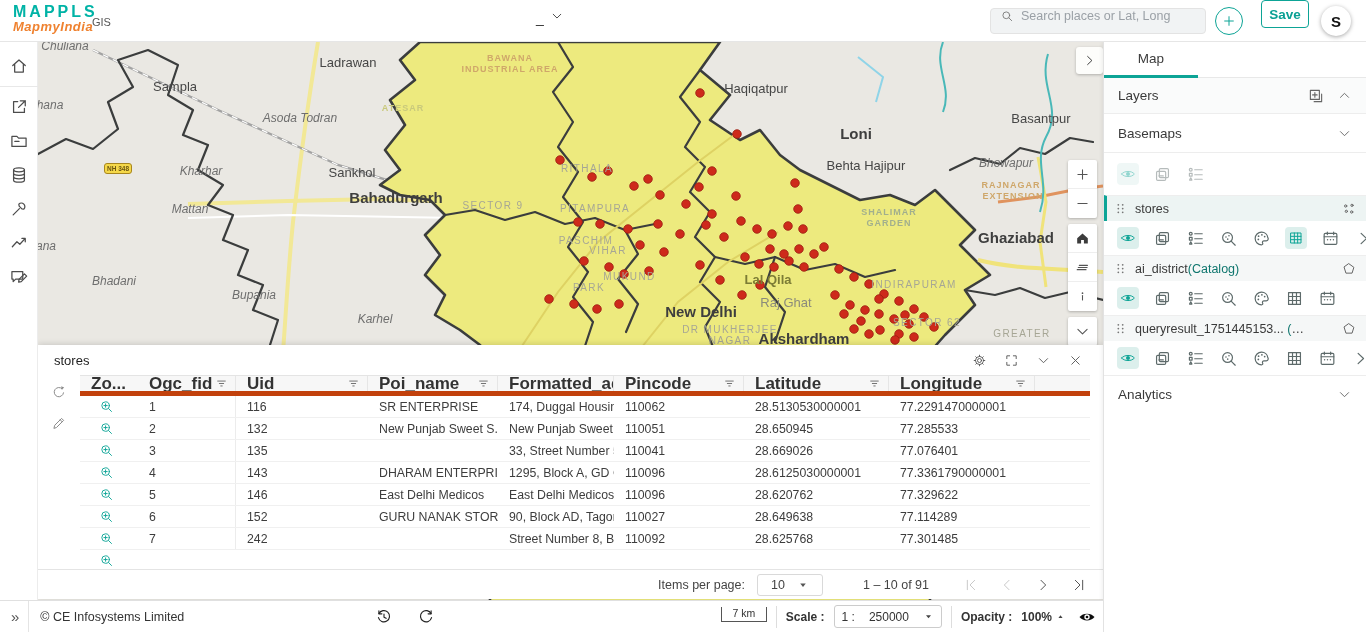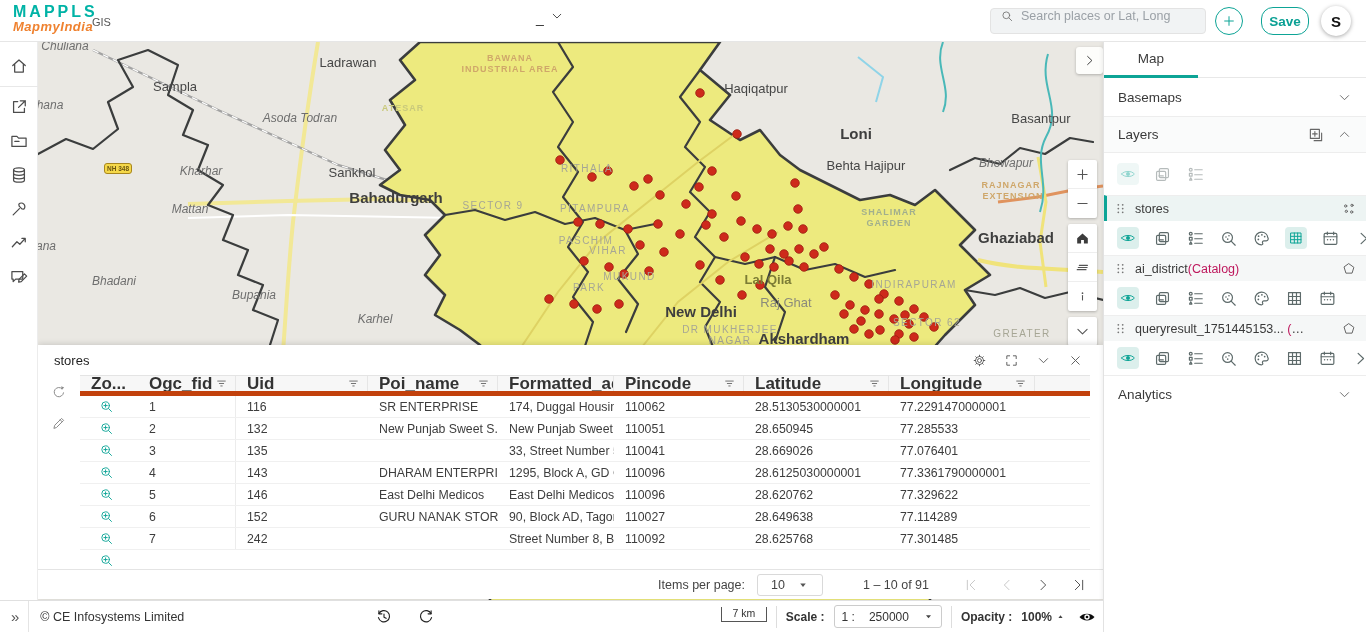--- a/index.html
+++ b/index.html
@@ -17,22 +17,22 @@
   .logo-gis{position:absolute;left:92px;top:16px;font-size:11px;color:#555}
   .proj{position:absolute;left:536px;top:9px;display:flex;align-items:flex-end;gap:6px;color:#333;font-size:14px}
   .proj svg{width:14px;height:14px;color:#333;margin-bottom:3px}
   .search{position:absolute;left:990px;top:8px;width:216px;height:26px;background:#f1f3f4;
     border:1px solid #e3e3e3;border-radius:4px;display:flex;align-items:flex-start;gap:7px;padding:0 9px}
   .search svg{width:14px;height:14px;color:#757575;flex:none}
   .search span{font-size:12.5px;color:#9aa0a6;white-space:nowrap}
   .plusbtn{position:absolute;left:1215px;top:7px;width:28px;height:28px;border:1.6px solid #0da496;
     border-radius:50%;display:flex;align-items:center;justify-content:center;color:#0da496;background:#fff}
   .plusbtn svg{width:16px;height:16px}
-  .savebtn{position:absolute;left:1261px;top:7px;width:48px;height:28px;border:1.5px solid #0da496;
-    border-radius:12px;color:#0aa094;font-size:13.5px;font-weight:bold;display:flex;align-items:center;
+  .savebtn{position:absolute;left:1261px;top:0;width:48px;height:28px;border:1.5px solid #0da496;
+    border-radius:4px;color:#0aa094;font-size:13.5px;font-weight:bold;display:flex;align-items:center;
     justify-content:center;background:#fff}
   .avatar{position:absolute;left:1321px;top:6px;width:30px;height:30px;border-radius:50%;background:#fff;
     box-shadow:0 1px 4px rgba(0,0,0,.35);display:flex;align-items:center;justify-content:center;
     font-size:15px;font-weight:bold;color:#111}
 
   
   .sidebar{position:absolute;left:0;top:42px;width:38px;height:558px;background:#fff;
     border-right:1px solid #ececec;z-index:30;display:flex;flex-direction:column;align-items:center;padding-top:7px}
   .sb-ic{width:20px;height:20px;color:#4c4c4c;margin:7px 0}
   .sb-div{width:38px;height:1px;background:#e8e8e8;margin:3px 0}
@@ -76,21 +76,21 @@
   .r-analytics{height:38px;border-top:1px solid #ededed}
   .lfaded{height:42px;display:flex;align-items:center;gap:14px;padding-left:13px;opacity:.45;flex:none}
   .licon{width:19px;height:19px;color:#5d6a6a;flex:none}
   .icbg{background:#dcefec;border-radius:4px;padding:3px;display:flex;flex:none}
   .icbg .licon{width:16px;height:16px;color:#0da496}
   .lrow{height:26px;display:flex;align-items:center;background:#f5f7f7;padding:0 9px;font-size:12.5px;
     color:#3a3a3a;border-top:1px solid #eee;flex:none}
   .lrow.sel{background:#edf4f3;border-left:3px solid #0da496;padding-left:6px}
   .lrow .dragic{width:15px;height:15px;color:#777;margin-right:7px;flex:none}
   .lrow .endic{margin-left:auto;width:16px;height:16px;color:#666;flex:none}
-  .cat{color:#be185d}
+  .cat{color:#0f766e}
   .lname{white-space:nowrap;overflow:hidden;text-overflow:ellipsis;max-width:175px}
   .ltools{height:34px;display:flex;align-items:center;gap:14px;padding:0 9px 0 13px;background:#fff;flex:none}
   .ltools .chev{margin-left:auto}
 
   
   .tpanel{position:absolute;left:38px;top:345px;width:1065px;height:254px;background:#fff;z-index:20;
     box-shadow:0 -1px 6px rgba(0,0,0,.14);display:flex;flex-direction:column}
   .tp-title{height:30px;display:flex;align-items:center;padding:0 16px;font-size:13px;color:#1f1f1f;flex:none}
   .tp-title .ticons{margin-left:auto;display:flex;gap:17px;color:#5a5a5a;align-items:center;padding-right:4px}
   .tp-title .ticons svg{width:15px;height:15px}
@@ -576,35 +576,35 @@
     </svg>
   <svg class="ic sb-ic">
       <use href="#i-feedback"></use>
     </svg>
 </div>
 
 <div class="rpanel">
   <div class="tabbar">
     <div class="tab">Map</div>
   </div>
+  <div class="prow r-layers">
+    <span>Layers</span>
+    <span class="spacer"></span>
+    <svg class="ic addic">
+        <use href="#i-addlayer"></use>
+      </svg>
+    <svg class="ic">
+        <use href="#i-chev-u"></use>
+      </svg>
+  </div>
   <div class="prow r-basemaps">
     <span>Basemaps</span>
     <span class="spacer"></span>
     <svg class="ic">
         <use href="#i-chev-d"></use>
-      </svg>
-  </div>
-  <div class="prow r-layers">
-    <span>Layers</span>
-    <span class="spacer"></span>
-    <svg class="ic addic">
-        <use href="#i-addlayer"></use>
-      </svg>
-    <svg class="ic">
-        <use href="#i-chev-u"></use>
       </svg>
   </div>
 
   <div class="lfaded">
     <span class="icbg">
         <svg class="ic licon">
           <use href="#i-eye"></use>
         </svg>
       </span>
     <svg class="ic licon">

